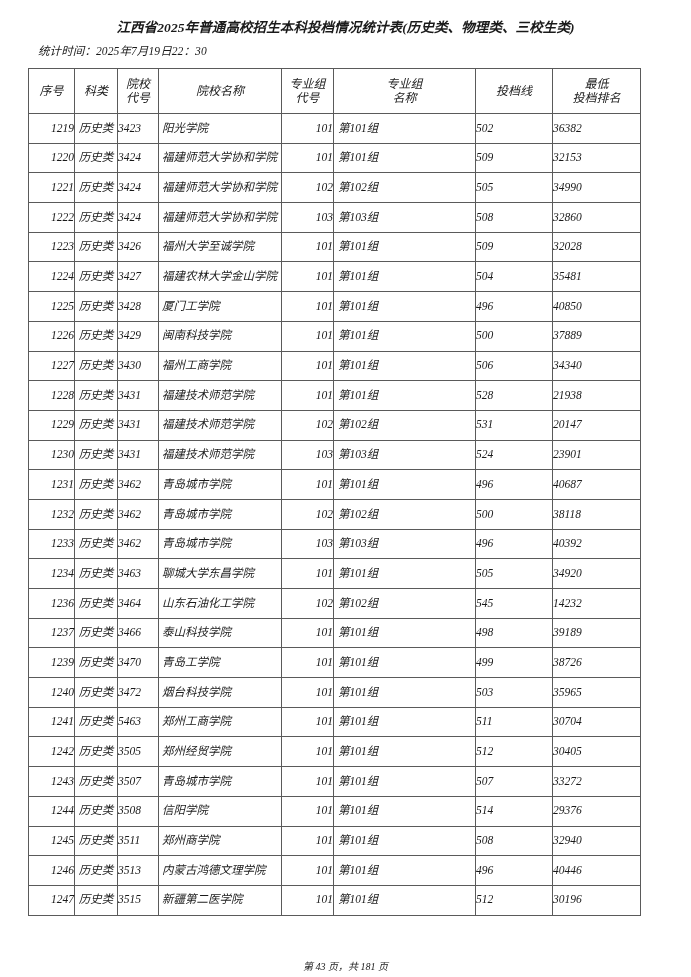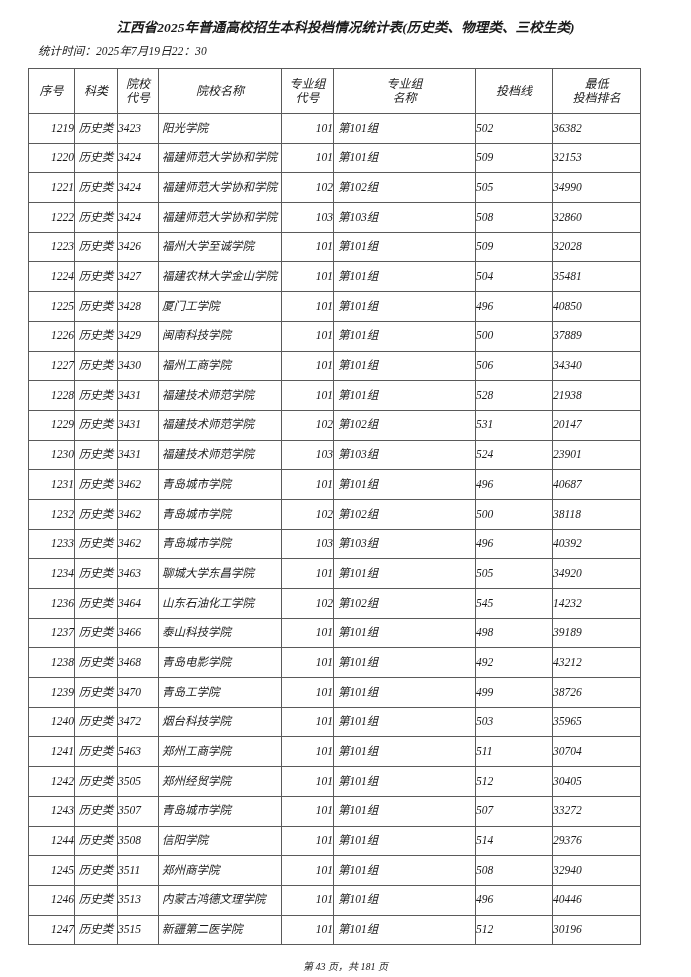--- a/index.html
+++ b/index.html
@@ -329,30 +329,20 @@
           <td class="c-seq">1237</td>
           <td class="c-kl">历史类</td>
           <td class="c-code">3466</td>
           <td class="c-name">泰山科技学院</td>
           <td class="c-gcode">101</td>
           <td class="c-gname">第101组</td>
           <td class="c-score">498</td>
           <td class="c-rank">39189</td>
         </tr>
         <tr>
-          <td class="c-seq">1238</td>
-          <td class="c-kl">历史类</td>
-          <td class="c-code">3468</td>
-          <td class="c-name">青岛电影学院</td>
-          <td class="c-gcode">101</td>
-          <td class="c-gname">第101组</td>
-          <td class="c-score">492</td>
-          <td class="c-rank">43212</td>
-        </tr>
-        <tr>
           <td class="c-seq">1239</td>
           <td class="c-kl">历史类</td>
           <td class="c-code">3470</td>
           <td class="c-name">青岛工学院</td>
           <td class="c-gcode">101</td>
           <td class="c-gname">第101组</td>
           <td class="c-score">499</td>
           <td class="c-rank">38726</td>
         </tr>
         <tr>

